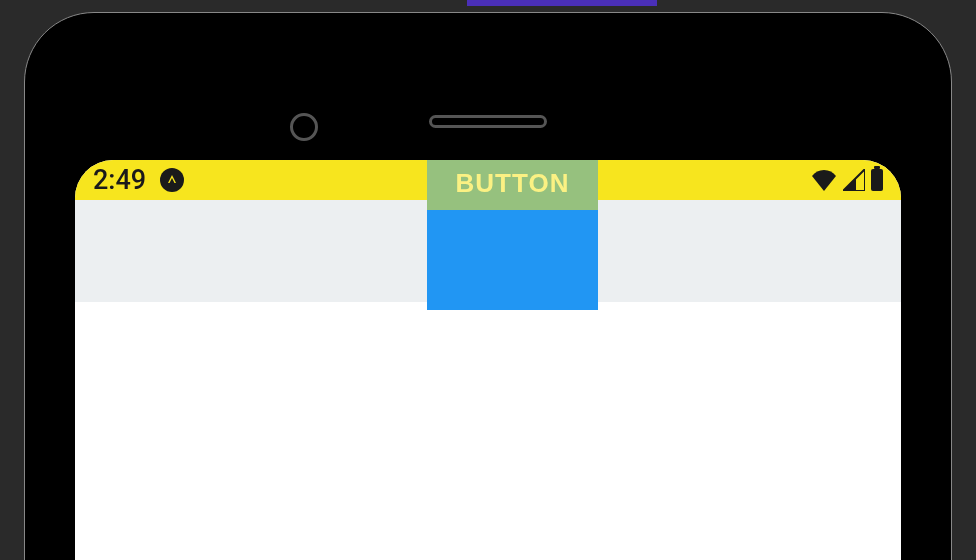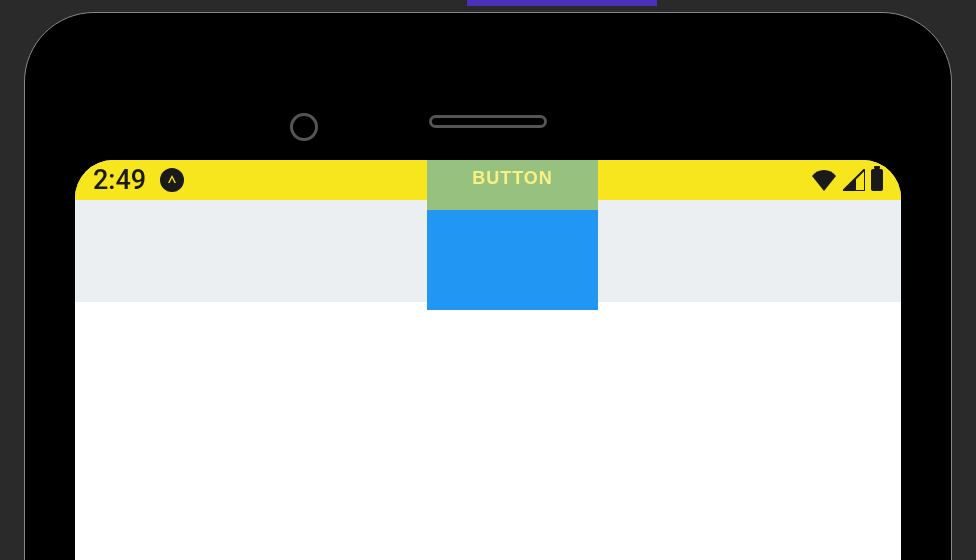--- a/index.html
+++ b/index.html
@@ -139,21 +139,21 @@
       height: 150px;
       background: #2196f3;
       display: flex;
       align-items: flex-start;
       justify-content: center;
       padding-top: 8px;
       border: none;
       cursor: pointer;
     }
     .floating-button-label {
-      font-size: 18px;
+      font-size: 26px;
       font-weight: 700;
       color: #fff;
       letter-spacing: 1px;
     }
     .status-overlay-tint {
       position: absolute;
       top: 0;
       left: 352px;
       width: 171px;
       height: 50px;

